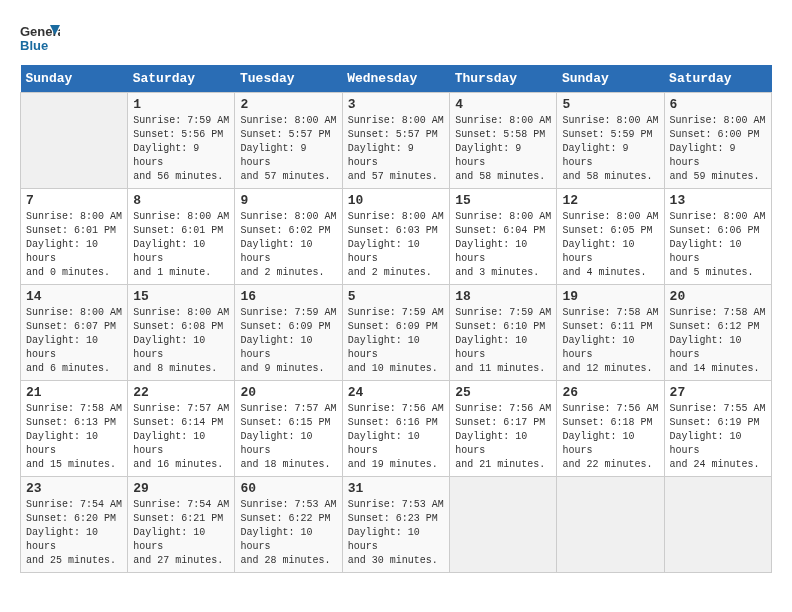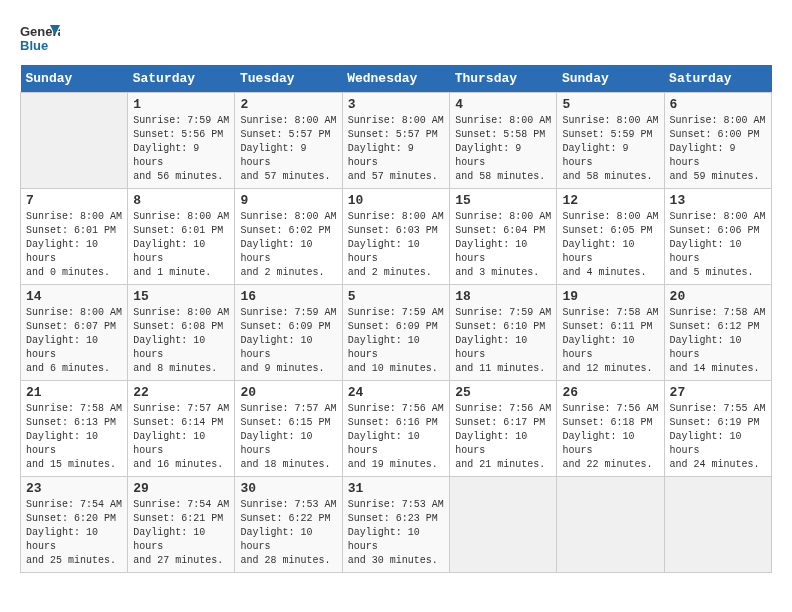--- a/index.html
+++ b/index.html
@@ -231,21 +231,21 @@
       <tr>
         <td>
           <span class="day-num">23</span>
           <div class="day-info">Sunrise: 7:54 AM<br>Sunset: 6:20 PM<br>Daylight: 10 hours<br>and 25 minutes.</div>
         </td>
         <td>
           <span class="day-num">29</span>
           <div class="day-info">Sunrise: 7:54 AM<br>Sunset: 6:21 PM<br>Daylight: 10 hours<br>and 27 minutes.</div>
         </td>
         <td>
-          <span class="day-num">30</span>
+          <span class="day-num">60</span>
           <div class="day-info">Sunrise: 7:53 AM<br>Sunset: 6:22 PM<br>Daylight: 10 hours<br>and 28 minutes.</div>
         </td>
         <td>
           <span class="day-num">31</span>
           <div class="day-info">Sunrise: 7:53 AM<br>Sunset: 6:23 PM<br>Daylight: 10 hours<br>and 30 minutes.</div>
         </td>
         <td class="empty"></td>
         <td class="empty"></td>
         <td class="empty"></td>
       </tr>

